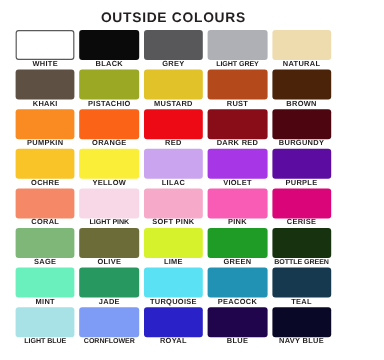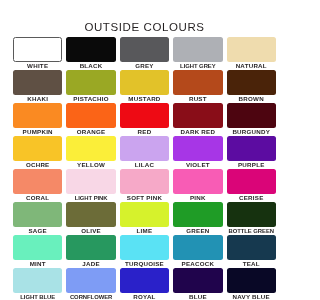--- a/index.html
+++ b/index.html
@@ -19,26 +19,26 @@
     width: 289px;
     height: 300px;
     position: relative;
     background: #ffffff;
     box-sizing: border-box;
   }
   .chart-title {
     text-align: center;
     font-family: "Liberation Sans", sans-serif;
     font-size: 11.5px;
-    font-weight: normal;
+    font-weight: bold;
     letter-spacing: 0.6px;
     color: #231f20;
     padding-top: 5px;
     line-height: 13px;
-    margin: 16px;
+    margin: 4px;
   }
   .swatch-grid {
     position: absolute;
     left: 11px;
     top: 21px;
     width: 267px;
     display: flex;
     flex-direction: column;
   }
   .swatch-row {

